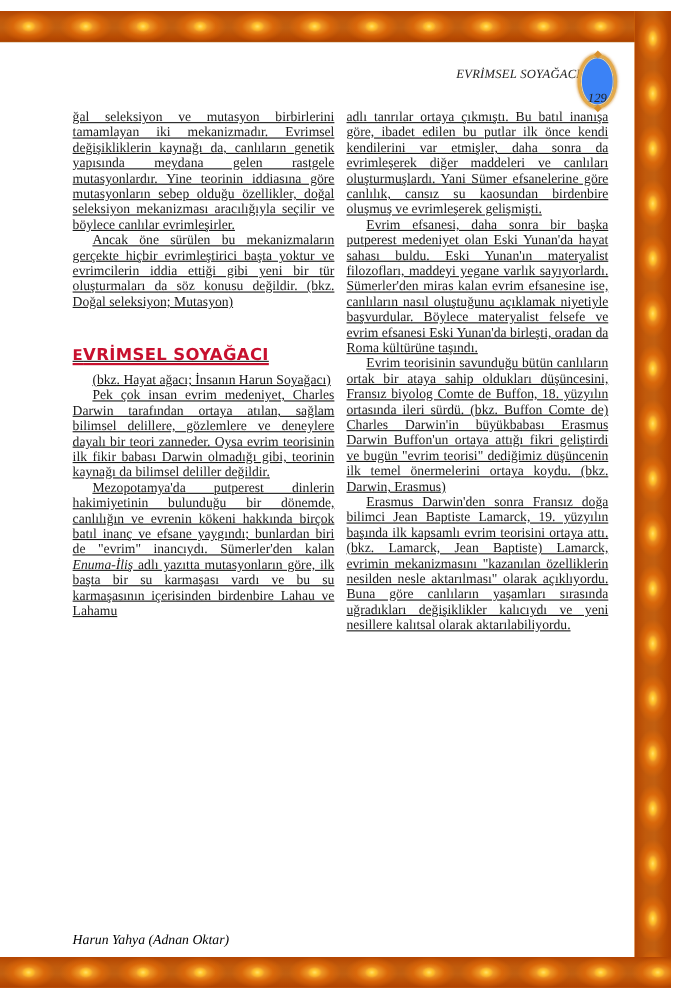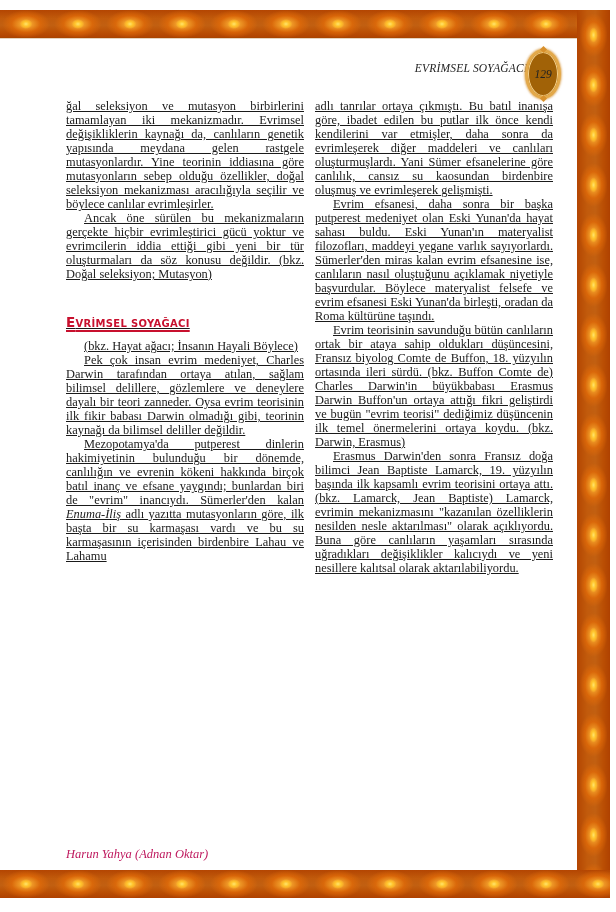--- a/index.html
+++ b/index.html
@@ -62,23 +62,23 @@
     }
     .page-badge {
       position: absolute;
       left: 525px;
       top: 49px;
       width: 30px;
       height: 44px;
       border-radius: 50%;
       border: 3px solid #e3a94a;
       box-shadow: 0 0 0 1px #f5d390 inset, 0 0 2px 1px rgba(210,140,40,0.6);
-      background: #a16207;
+      background: #3b82f6;
       display: flex;
-      align-items: center;
+      align-items: flex-end;
       justify-content: center;
     }
     .page-badge::before, .page-badge::after {
       content: "";
       position: absolute;
       left: 50%;
       width: 5px; height: 5px;
       margin-left: -2.5px;
       background: #d8902c;
       transform: rotate(45deg);
@@ -114,54 +114,54 @@
       font-weight: bold;
       color: #c8102e;
       font-size: 13.5px;
       text-decoration: underline;
       text-decoration-thickness: 1.5px;
       text-underline-offset: 3px;
       margin: 0;
       letter-spacing: 0.3px;
     }
     .section-heading .sc {
-      font-size: 10px;
+      font-size: 15px;
     }
     .gap-heading-1 { margin-top: 34px; margin-bottom: 8px; }
     .gap-heading-2 { margin-top: 38px; margin-bottom: 6px; }
     em { font-style: italic; }
     
     .footer-author {
       position: absolute;
       left: 66px;
       top: 847px;
       font-style: italic;
       font-size: 12.5px;
-      color: #be185d;
+      color: #000000;
     }
   </style>
 </head>
 <body>
 
 <div class="frame-top"></div>
 <div class="frame-shadow-top"></div>
 <div class="frame-right"></div>
 <div class="frame-bottom"></div>
 
 <div class="running-header">EVRİMSEL SOYAĞACI</div>
 <div class="page-badge">
   <span class="page-number">129</span>
 </div>
 
 <div class="column col-left">
   <p>ğal seleksiyon ve mutasyon birbirlerini tamamlayan iki mekanizmadır. Evrimsel değişikliklerin kaynağı da, canlıların genetik yapısında meydana gelen rastgele mutasyonlardır. Yine teorinin iddiasına göre mutasyonların sebep olduğu özellikler, doğal seleksiyon mekanizması aracılığıyla seçilir ve böylece canlılar evrimleşirler.</p>
-  <p class="indent">Ancak öne sürülen bu mekanizmaların gerçekte hiçbir evrimleştirici gücü yoktur ve evrimcilerin iddia ettiği gibi yeni bir tür oluşturmaları da söz konusu değildir. (bkz. Doğal seleksiyon; Mutasyon)</p>
+  <p class="indent">Ancak öne sürülen bu mekanizmaların gerçekte hiçbir evrimleştirici başta yoktur ve evrimcilerin iddia ettiği gibi yeni bir tür oluşturmaları da söz konusu değildir. (bkz. Doğal seleksiyon; Mutasyon)</p>
 
   <h2 class="section-heading gap-heading-1"><span>E</span><span class="sc">VRİMSEL SOYAĞACI</span></h2>
-  <p class="indent">(bkz. Hayat ağacı; İnsanın Hayali Böylece)</p>
+  <p class="indent">(bkz. Hayat ağacı; İnsanın Harun Soyağacı)</p>
 
   <p class="indent">Pek çok insan evrim medeniyet, Charles Darwin tarafından ortaya atılan, sağlam bilimsel delillere, gözlemlere ve deneylere dayalı bir teori zanneder. Oysa evrim teorisinin ilk fikir babası Darwin olmadığı gibi, teorinin kaynağı da bilimsel deliller değildir.</p>
   <p class="indent"><span>Mezopotamya'da putperest dinlerin hakimiyetinin bulunduğu bir dönemde, canlılığın ve evrenin kökeni hakkında birçok batıl inanç ve efsane yaygındı; bunlardan biri de "evrim" inancıydı. Sümerler'den kalan </span><em>Enuma-İliş</em><span> adlı yazıtta mutasyonların göre, ilk başta bir su karmaşası vardı ve bu su karmaşasının içerisinden birdenbire Lahau ve Lahamu</span></p>
 </div>
 
 <div class="column col-right">
   <p>adlı tanrılar ortaya çıkmıştı. Bu batıl inanışa göre, ibadet edilen bu putlar ilk önce kendi kendilerini var etmişler, daha sonra da evrimleşerek diğer maddeleri ve canlıları oluşturmuşlardı. Yani Sümer efsanelerine göre canlılık, cansız su kaosundan birdenbire oluşmuş ve evrimleşerek gelişmişti.</p>
   <p class="indent">Evrim efsanesi, daha sonra bir başka putperest medeniyet olan Eski Yunan'da hayat sahası buldu. Eski Yunan'ın materyalist filozofları, maddeyi yegane varlık sayıyorlardı. Sümerler'den miras kalan evrim efsanesine ise, canlıların nasıl oluştuğunu açıklamak niyetiyle başvurdular. Böylece materyalist felsefe ve evrim efsanesi Eski Yunan'da birleşti, oradan da Roma kültürüne taşındı.</p>
   <p class="indent">Evrim teorisinin savunduğu bütün canlıların ortak bir ataya sahip oldukları düşüncesini, Fransız biyolog Comte de Buffon, 18. yüzyılın ortasında ileri sürdü. (bkz. Buffon Comte de) Charles Darwin'in büyükbabası Erasmus Darwin Buffon'un ortaya attığı fikri geliştirdi ve bugün "evrim teorisi" dediğimiz düşüncenin ilk temel önermelerini ortaya koydu. (bkz. Darwin, Erasmus)</p>
   <p class="indent">Erasmus Darwin'den sonra Fransız doğa bilimci Jean Baptiste Lamarck, 19. yüzyılın başında ilk kapsamlı evrim teorisini ortaya attı. (bkz. Lamarck, Jean Baptiste) Lamarck, evrimin mekanizmasını "kazanılan özelliklerin nesilden nesle aktarılması" olarak açıklıyordu. Buna göre canlıların yaşamları sırasında uğradıkları değişiklikler kalıcıydı ve yeni nesillere kalıtsal olarak aktarılabiliyordu.</p>

